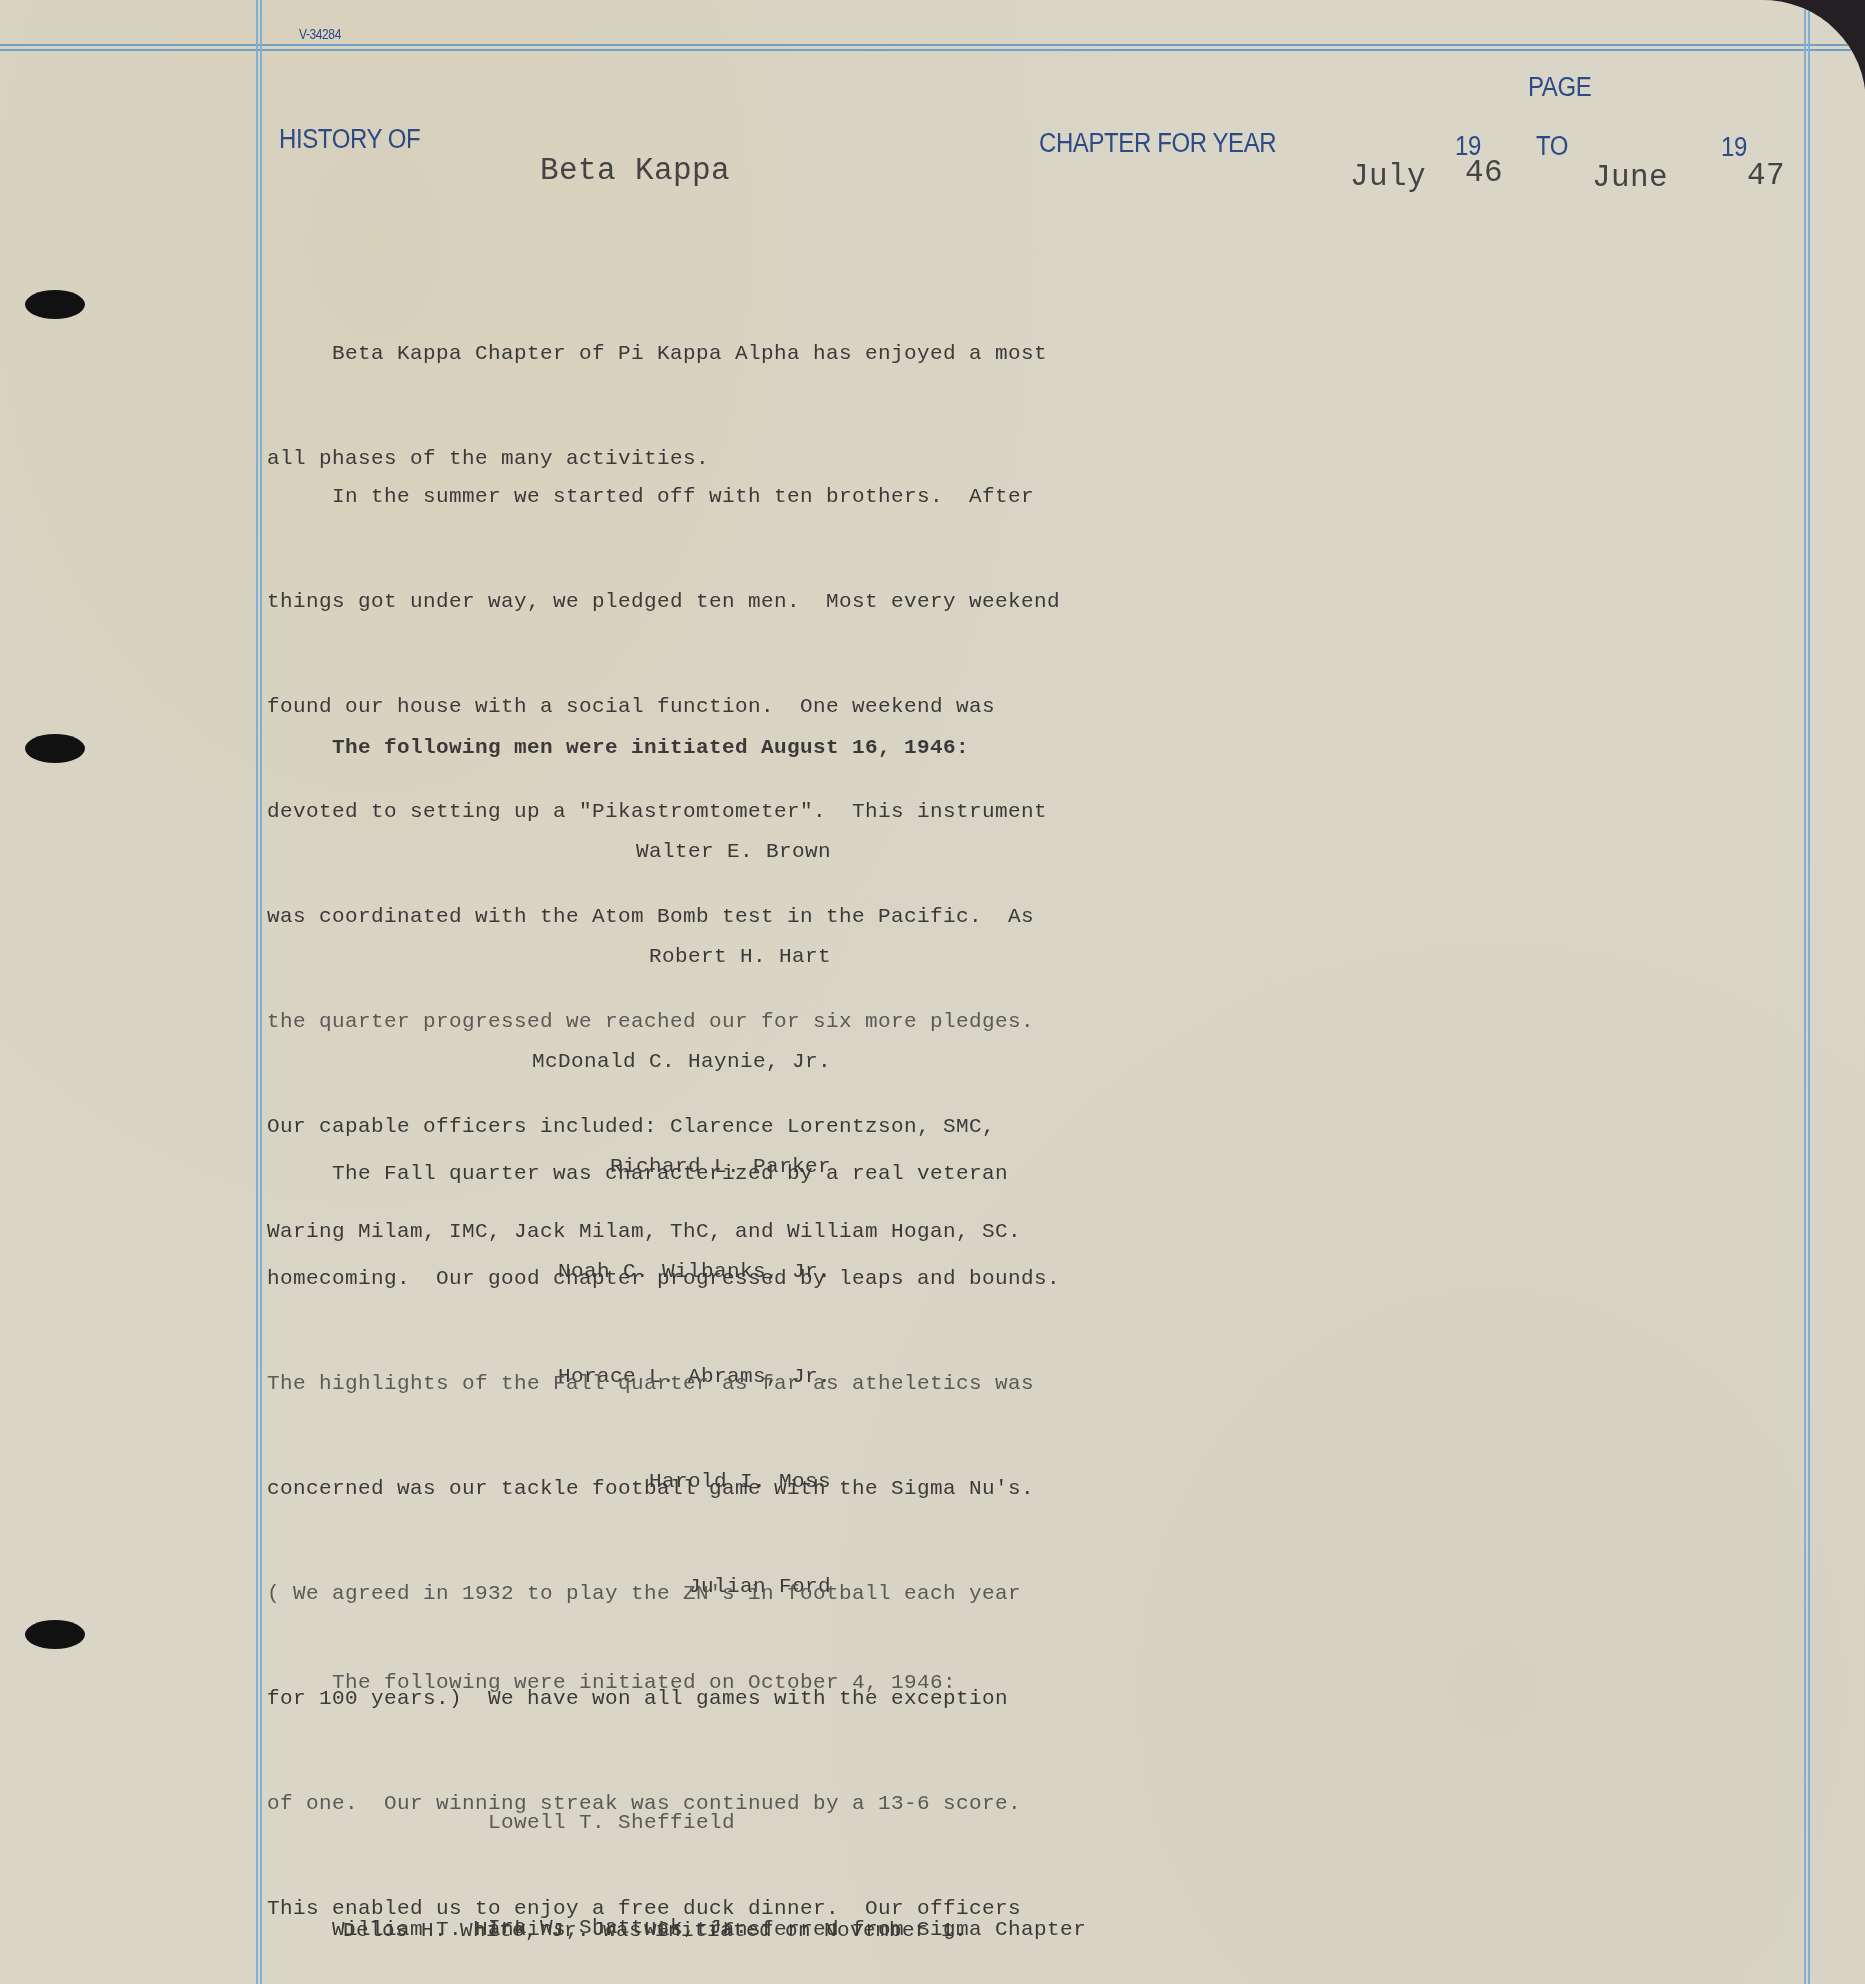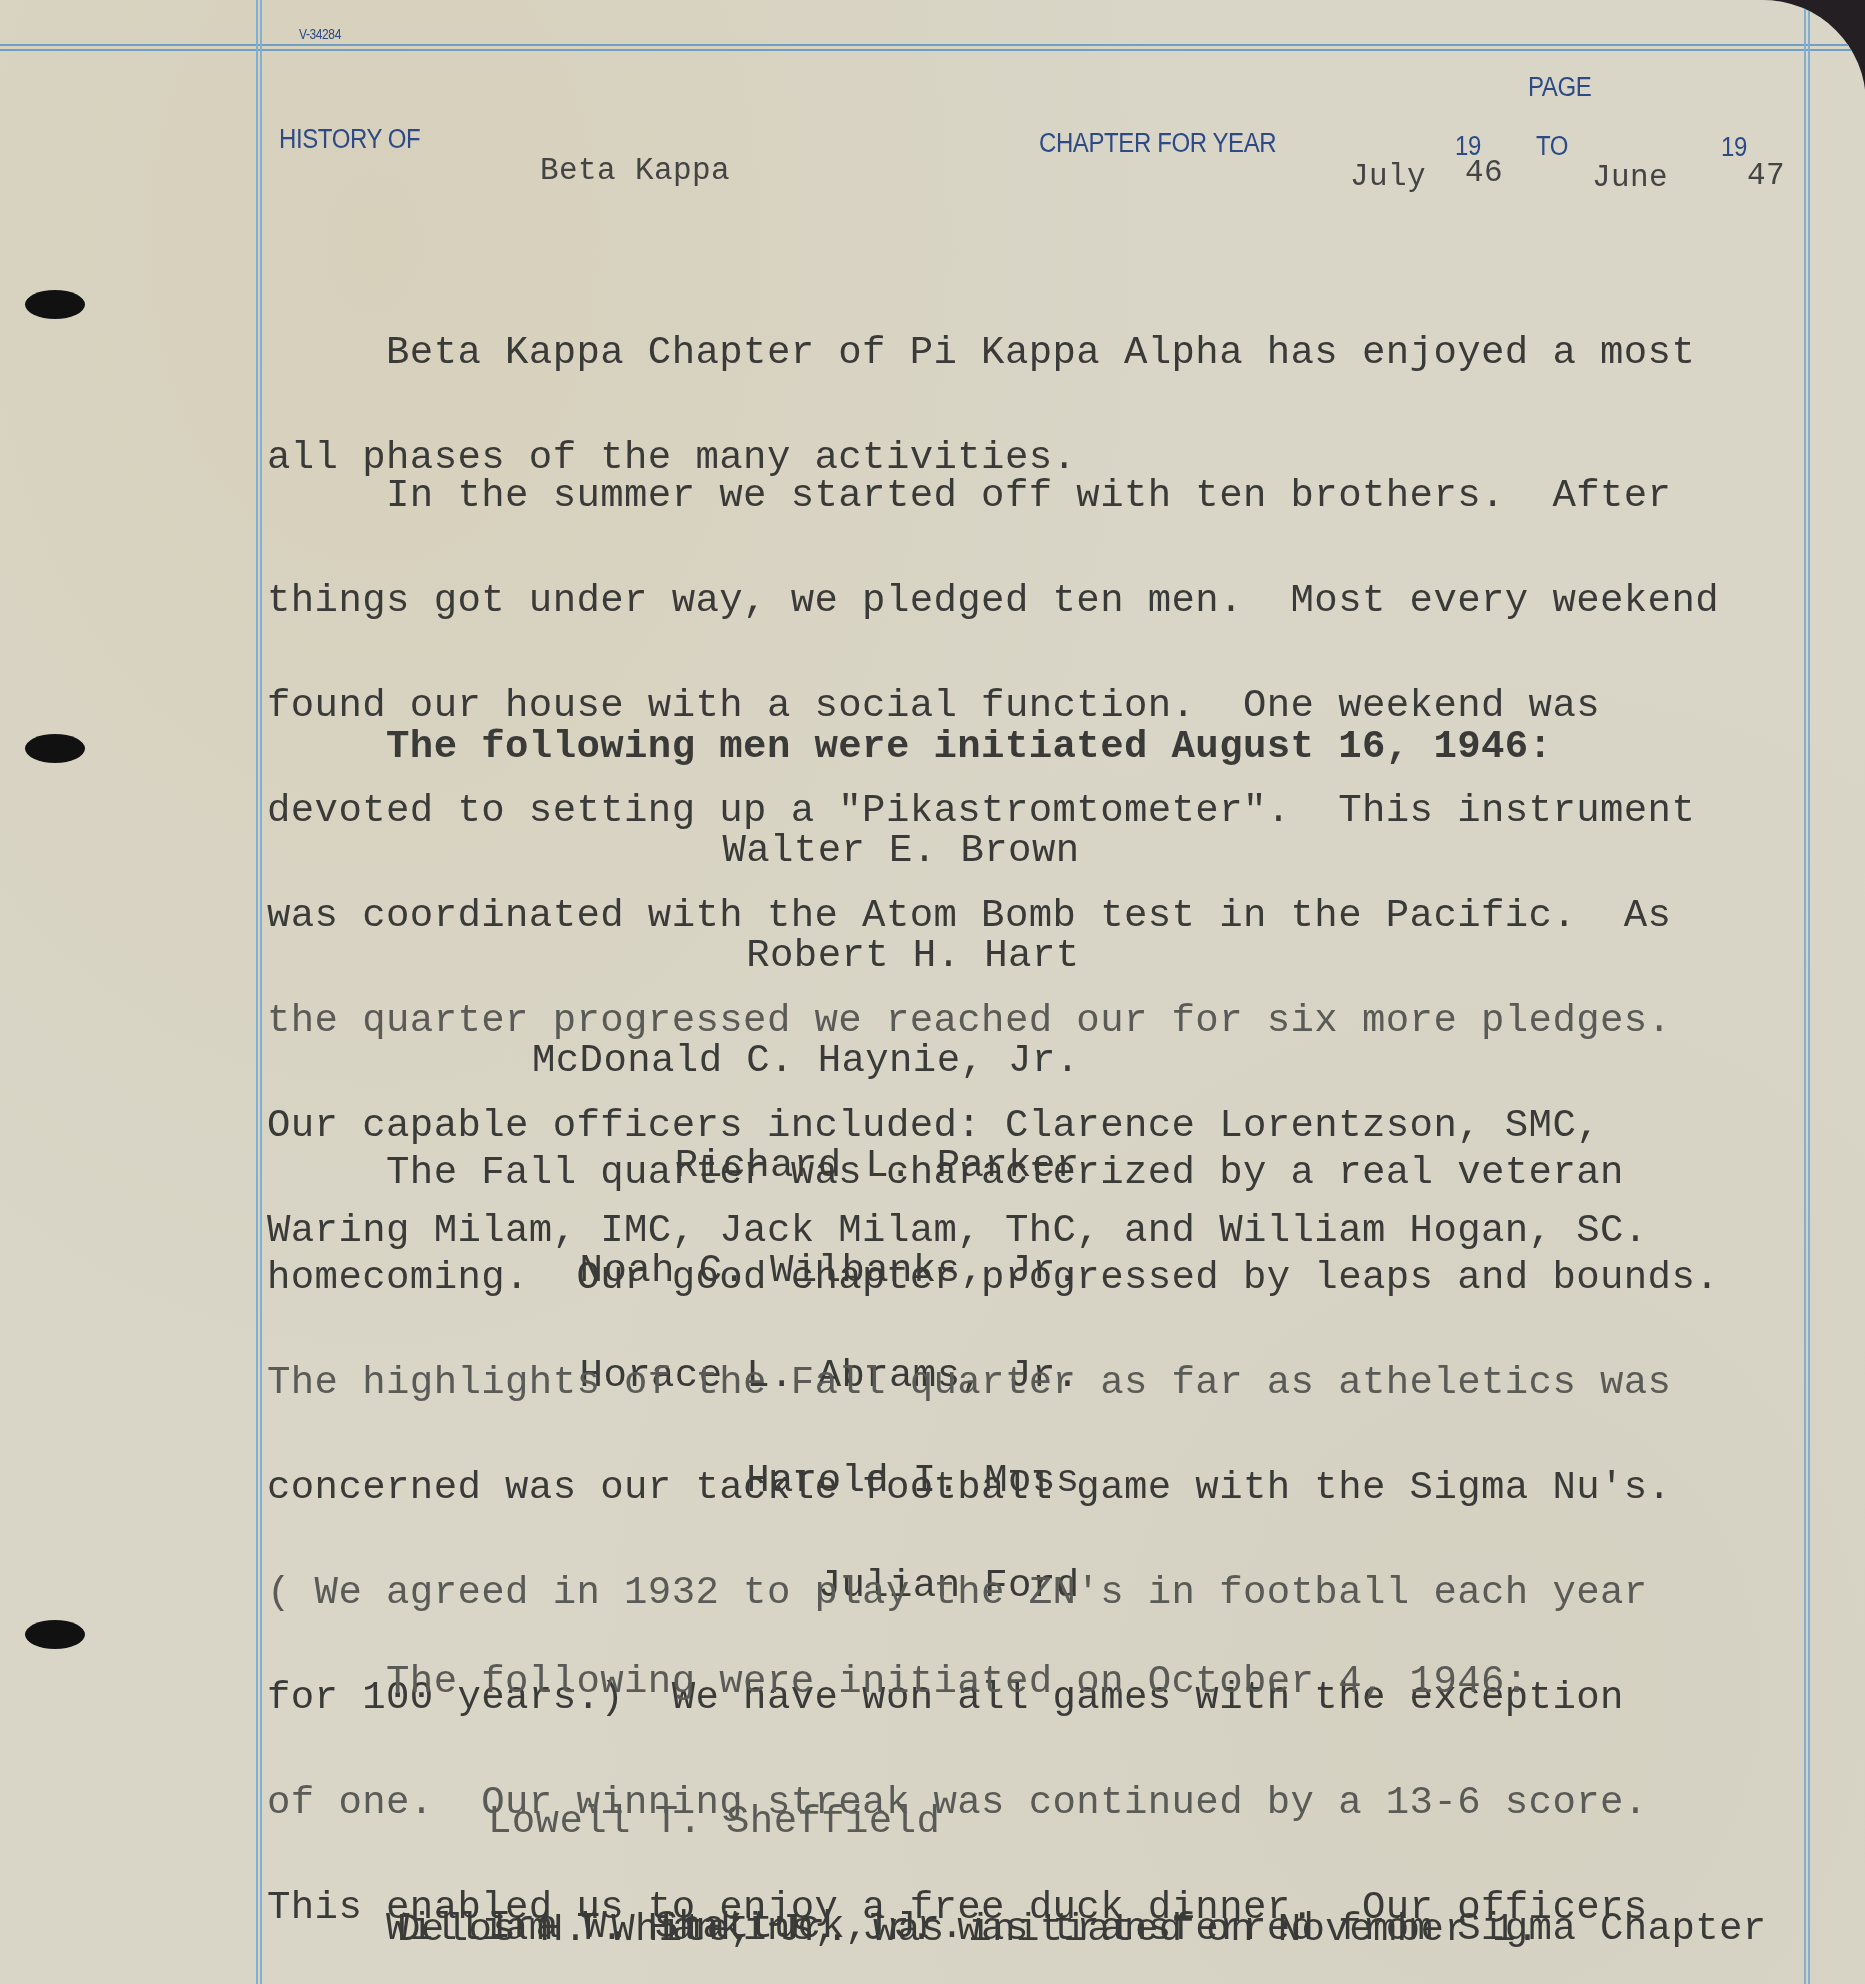--- a/index.html
+++ b/index.html
@@ -40,21 +40,21 @@
       position: absolute; color: #2d4a86;
       font-family: "Liberation Sans", sans-serif; font-size: 24px;
       letter-spacing: -0.4px; transform: scaleY(1.15); transform-origin: left top;
     }
     .form-code { font-size: 12px; }
 
     .typed {
       position: absolute;
       font-family: "Liberation Mono", "DejaVu Sans Mono", monospace;
       color: #3a3a38;
-      font-size: 39px;
+      font-size: 21px;
       line-height: 35px;
       white-space: pre;
       letter-spacing: 0.4px;
     }
     .typed.header { font-size: 31px; color: #444; }
     .faint { color: #5a5a56; }
     .list-line { display: block; }
   </style>
 </head>
 <body>

